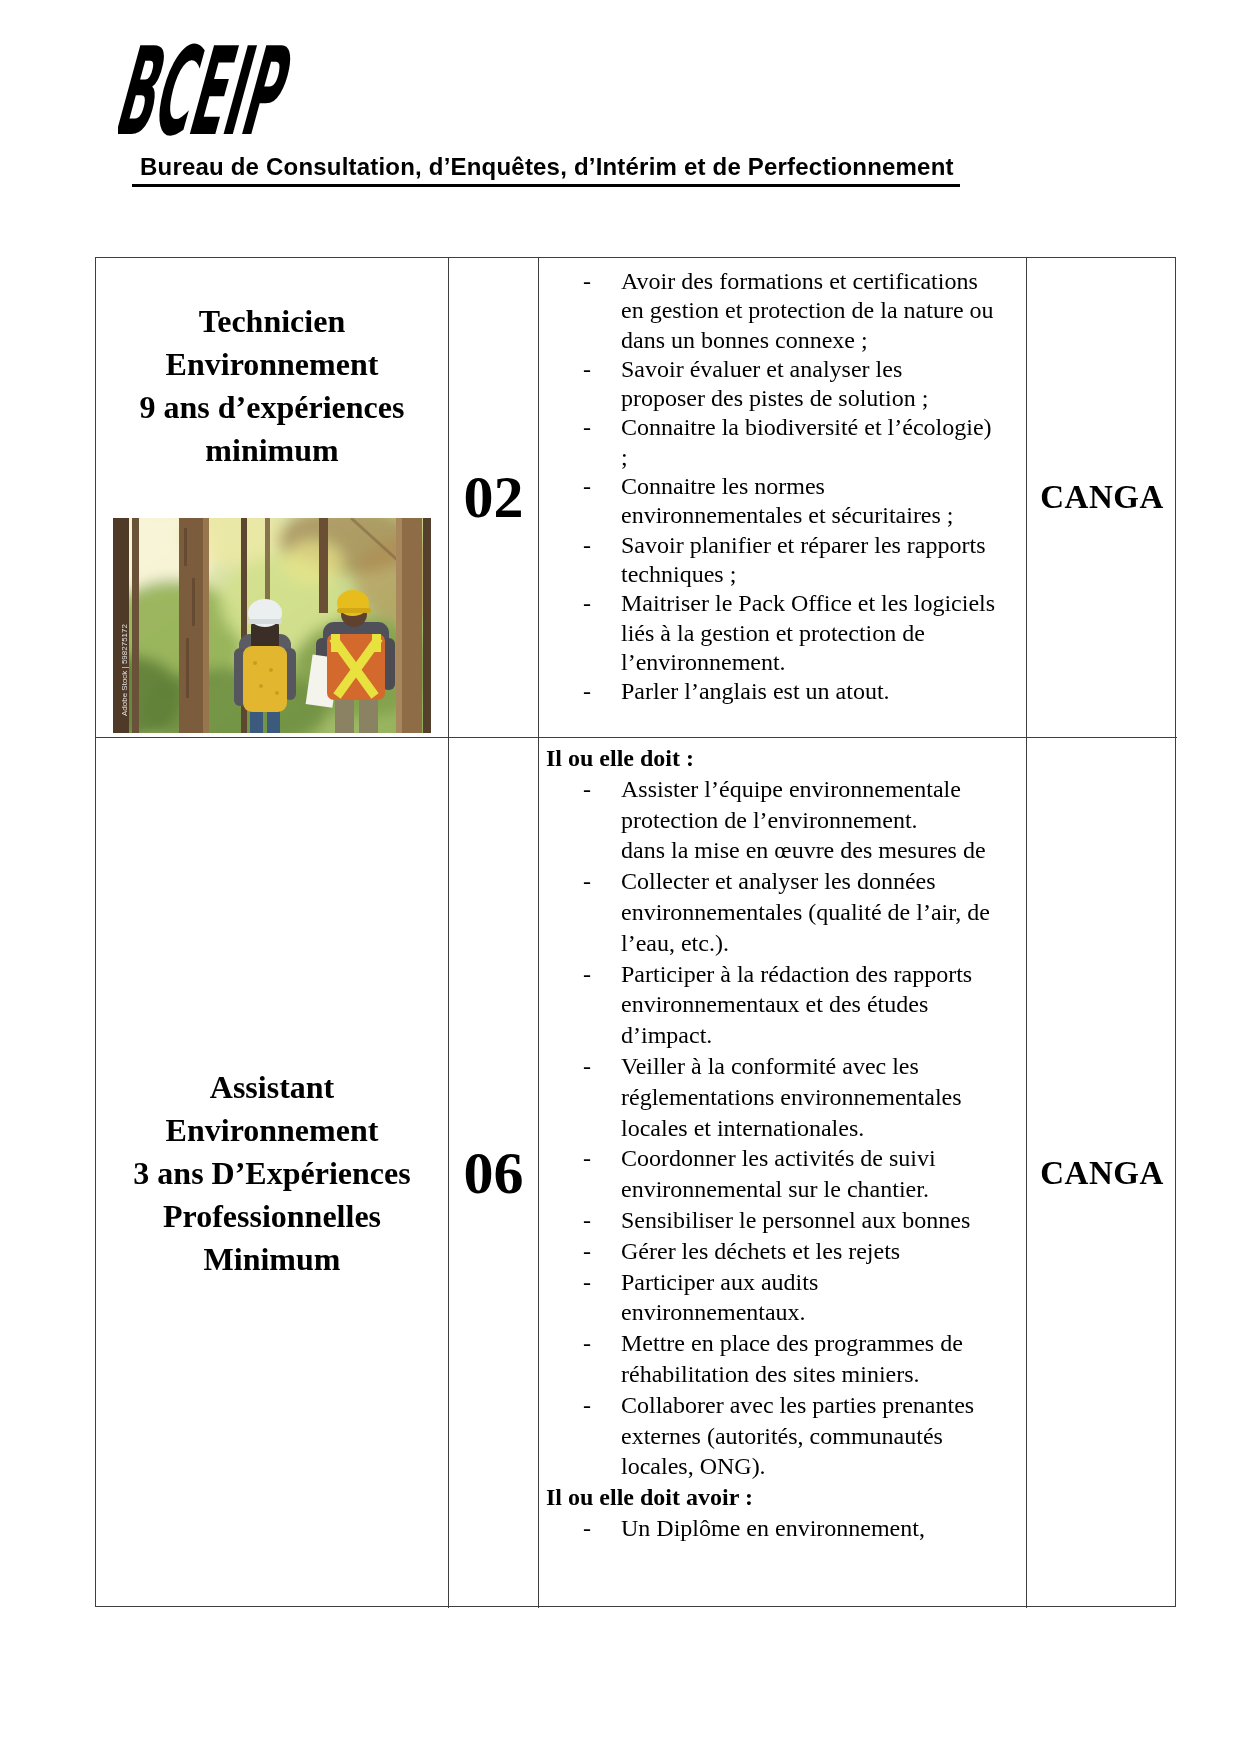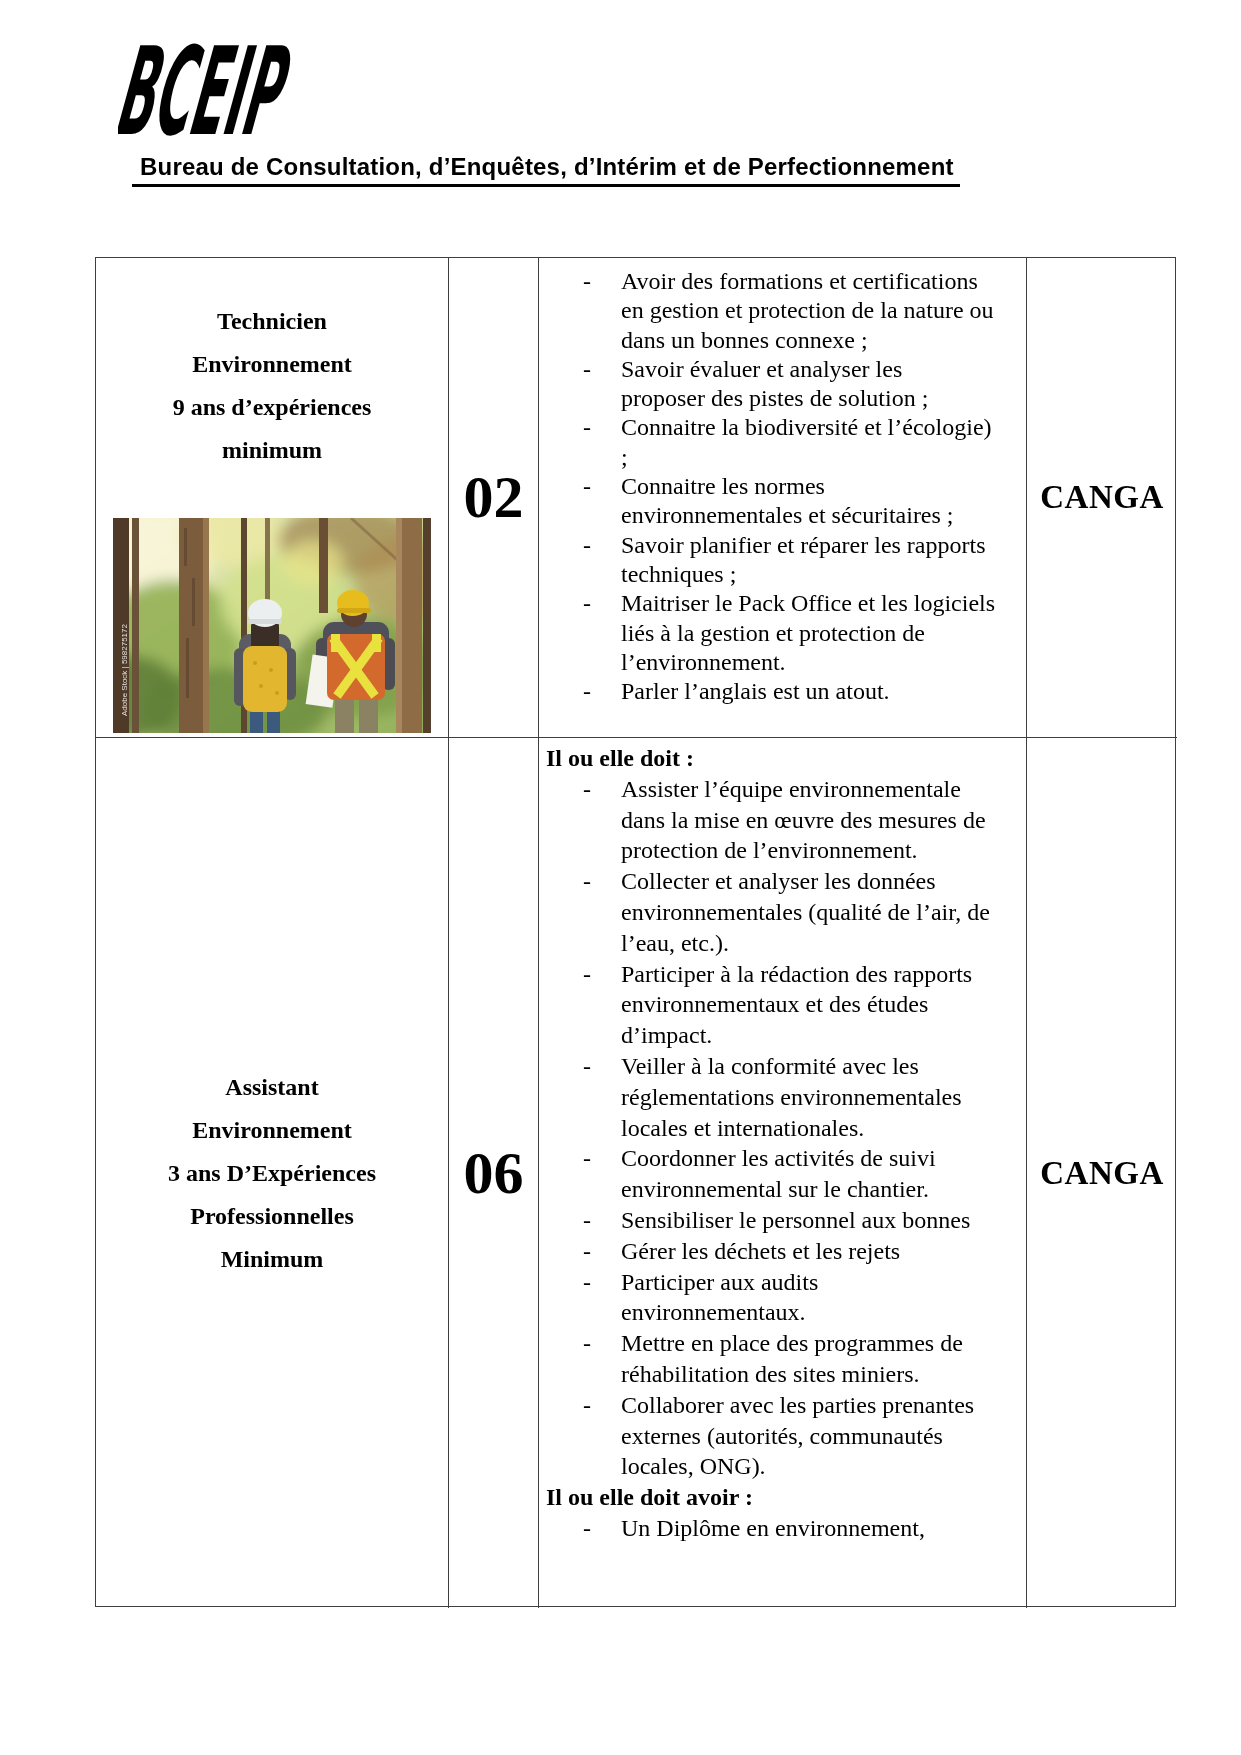--- a/index.html
+++ b/index.html
@@ -16,21 +16,21 @@
   .tbl{position:absolute;left:95px;top:257px;width:1081px;height:1350px;
        display:grid;grid-template-columns:353px 90px 488px 150px;grid-template-rows:480px 870px;
        border:1.6px solid #3f3f3f;box-sizing:border-box;}
   .cell{border-right:1.6px solid #3f3f3f;border-bottom:1.6px solid #3f3f3f;
         box-sizing:border-box;overflow:hidden;position:relative;}
   .cell.lastcol{border-right:none;}
   .cell.lastrow{border-bottom:none;}
 
   
   .c-pos{display:flex;flex-direction:column;align-items:center;}
-  .pos-title{font-weight:bold;font-size:24px;line-height:43px;text-align:center;width:100%;}
+  .pos-title{font-weight:bold;font-size:32px;line-height:43px;text-align:center;width:100%;}
   .r1 .pos-title{padding-top:42px;}
   .c-pos.center{justify-content:center;}
   .photo-wrap{margin-top:46px;width:318px;height:215px;}
 
   
   .c-count{display:flex;align-items:center;justify-content:center;}
   .count{font-weight:bold;font-size:60px;}
 
   
   .c-req{padding-top:9px;}
@@ -182,22 +182,22 @@
       </div>
     </div>
 
     <div class="cell r2 c-count lastrow">
       <div class="count">06</div>
     </div>
 
     <div class="cell r2 c-req lastrow">
         <div class="line h">Il ou elle doit :</div>
         <div class="line b"><span class="dash">-</span>Assister l’équipe environnementale</div>
+        <div class="line c">protection de l’environnement.</div>
         <div class="line c">dans la mise en œuvre des mesures de</div>
-        <div class="line c">protection de l’environnement.</div>
         <div class="line b"><span class="dash">-</span>Collecter et analyser les données</div>
         <div class="line c">environnementales (qualité de l’air, de</div>
         <div class="line c">l’eau, etc.).</div>
         <div class="line b"><span class="dash">-</span>Participer à la rédaction des rapports</div>
         <div class="line c">environnementaux et des études</div>
         <div class="line c">d’impact.</div>
         <div class="line b"><span class="dash">-</span>Veiller à la conformité avec les</div>
         <div class="line c">réglementations environnementales</div>
         <div class="line c">locales et internationales.</div>
         <div class="line b"><span class="dash">-</span>Coordonner les activités de suivi</div>

